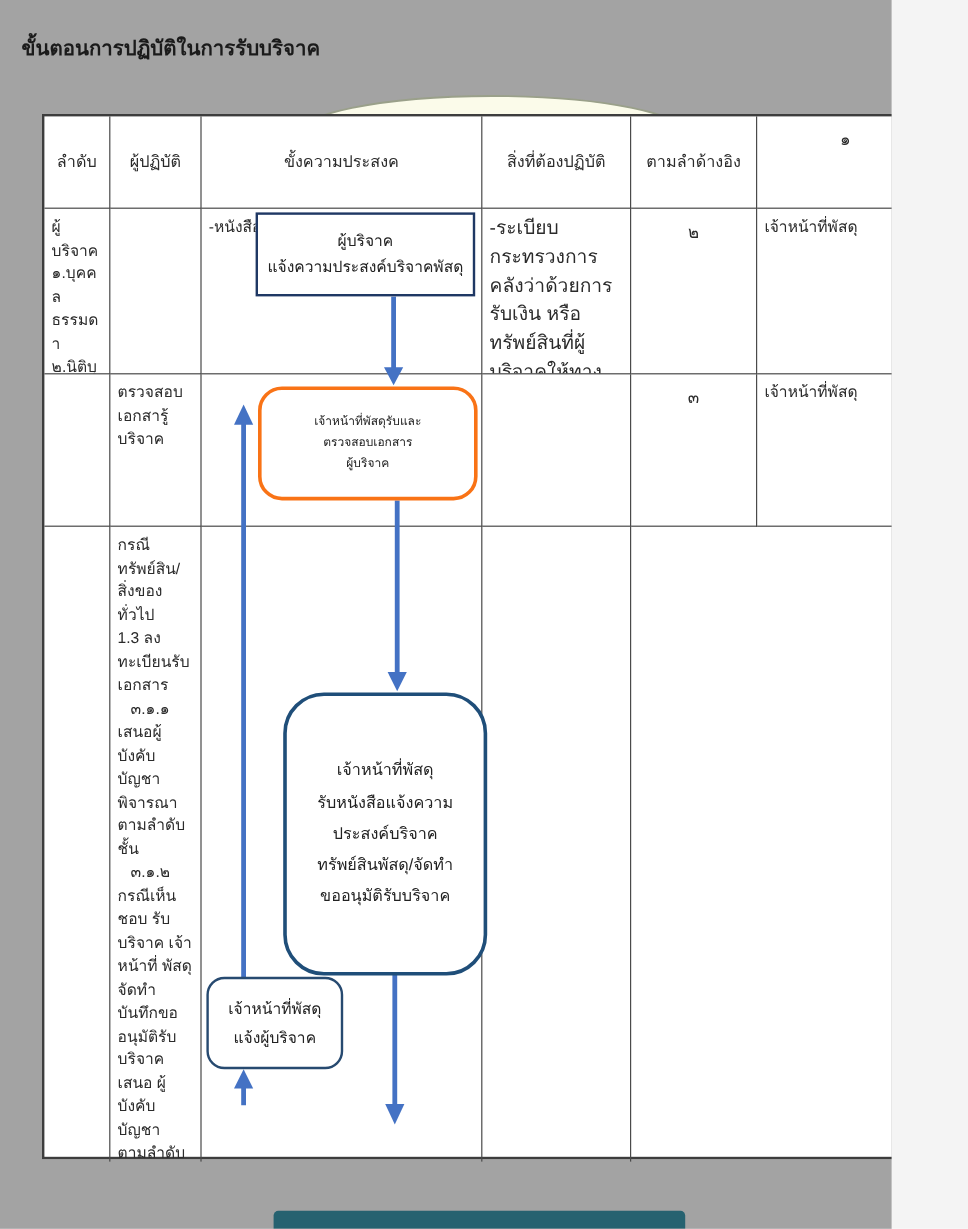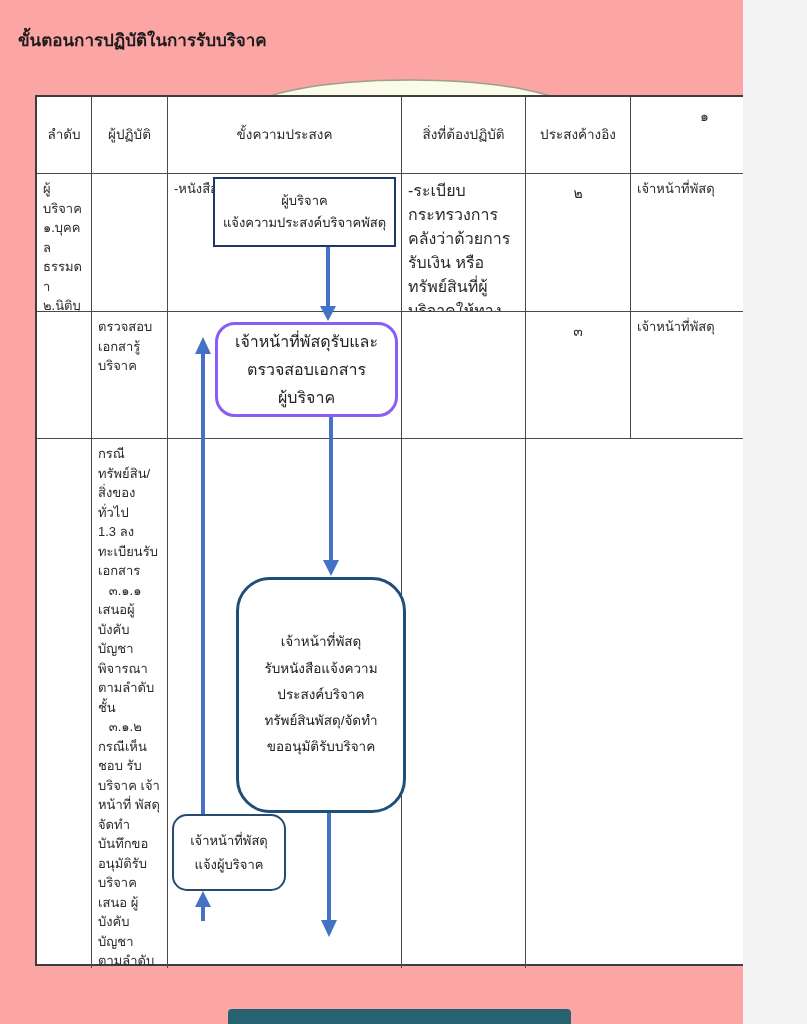--- a/index.html
+++ b/index.html
@@ -3,21 +3,21 @@
 <meta charset="utf-8">
 <style>
   html,body{margin:0;padding:0;}
   body{
     width:807px;height:1024px;
     font-family:"Liberation Sans","DejaVu Sans",sans-serif;
     background:#f4f4f4;
   }
   #page{
     position:relative;width:743px;height:1024px;
-    background:#fca5a5;overflow:hidden;color:#262626;
+    background:#a3a3a3;overflow:hidden;color:#262626;
   }
   .title{
     position:absolute;left:18px;top:26px;
     font-size:17px;font-weight:700;color:#1b1b1b;
   }
   
   .deco-svg{position:absolute;left:0;top:0;z-index:0;pointer-events:none;}
   
   .tbl{
     position:absolute;left:35px;top:95px;width:741px;height:871px;
@@ -47,21 +47,21 @@
   .flow-svg line{stroke:#4472c4;stroke-width:4;}
   .flow-svg polygon{fill:#4472c4;}
   .fbox{
     position:absolute;z-index:3;background:#ffffff;
     display:flex;align-items:center;justify-content:center;
     text-align:center;white-space:pre-line;color:#222;box-sizing:border-box;
   }
   .fbox1{left:213px;top:177px;width:183px;height:70px;
     border:2.5px solid #1f3864;font-size:13px;line-height:1.7;}
   .fbox2{left:215px;top:322px;width:183px;height:95px;
-    border:3px solid #8b5cf6;border-radius:20px;font-size:16px;line-height:1.75;}
+    border:3px solid #f97316;border-radius:20px;font-size:10px;line-height:1.75;}
   .fbox3{left:236px;top:577px;width:170px;height:236px;
     border:3px solid #1f4e79;border-radius:34px;font-size:13.5px;line-height:1.95;}
   .fbox4{left:172px;top:814px;width:114px;height:77px;
     border:2.5px solid #274a70;border-radius:15px;font-size:13px;line-height:1.8;}
   
   .footer-bar{
     position:absolute;left:228px;top:1009px;width:343px;height:15px;
     background:#266270;border-radius:4px 4px 0 0;z-index:1;
   }
 </style>
@@ -75,21 +75,21 @@
   <svg class="deco-svg" width="807" height="95">
     <ellipse cx="410" cy="114" rx="165" ry="34" stroke="#9aa08a" stroke-width="1.5" fill="#fbfbea"></ellipse>
   </svg>
 
   <div class="tbl">
 
     <div class="c hd">ลำดับ</div>
     <div class="c hd">ผู้ปฏิบัติ</div>
     <div class="c hd">ขั้งความประสงค</div>
     <div class="c hd">สิ่งที่ต้องปฏิบัติ</div>
-    <div class="c hd">ประสงค้างอิง</div>
+    <div class="c hd">ตามลำด้างอิง</div>
 
     <div class="c num">๑</div>
     <div class="c">ผู้บริจาค
 ๑.บุคคลธรรมดา
 ๒.นิติบุคคล</div>
     <div class="c"></div>
     <div class="c">-หนังสือแจ้งความประสงค์บริจาค พัสดุ</div>
     <div class="c ref">-ระเบียบ กระทรวงการคลังว่าด้วยการรับเงิน หรือทรัพย์สินที่ผู้ บริจาคให้ทางราชการ พ.ศ. ๒๕๒๖ ข้อ ๕(๑)(๒) (๓)(๔)(๕) ข้อ ๖ และข้อ ๗</div>
 
     <div class="c num">๒</div>

